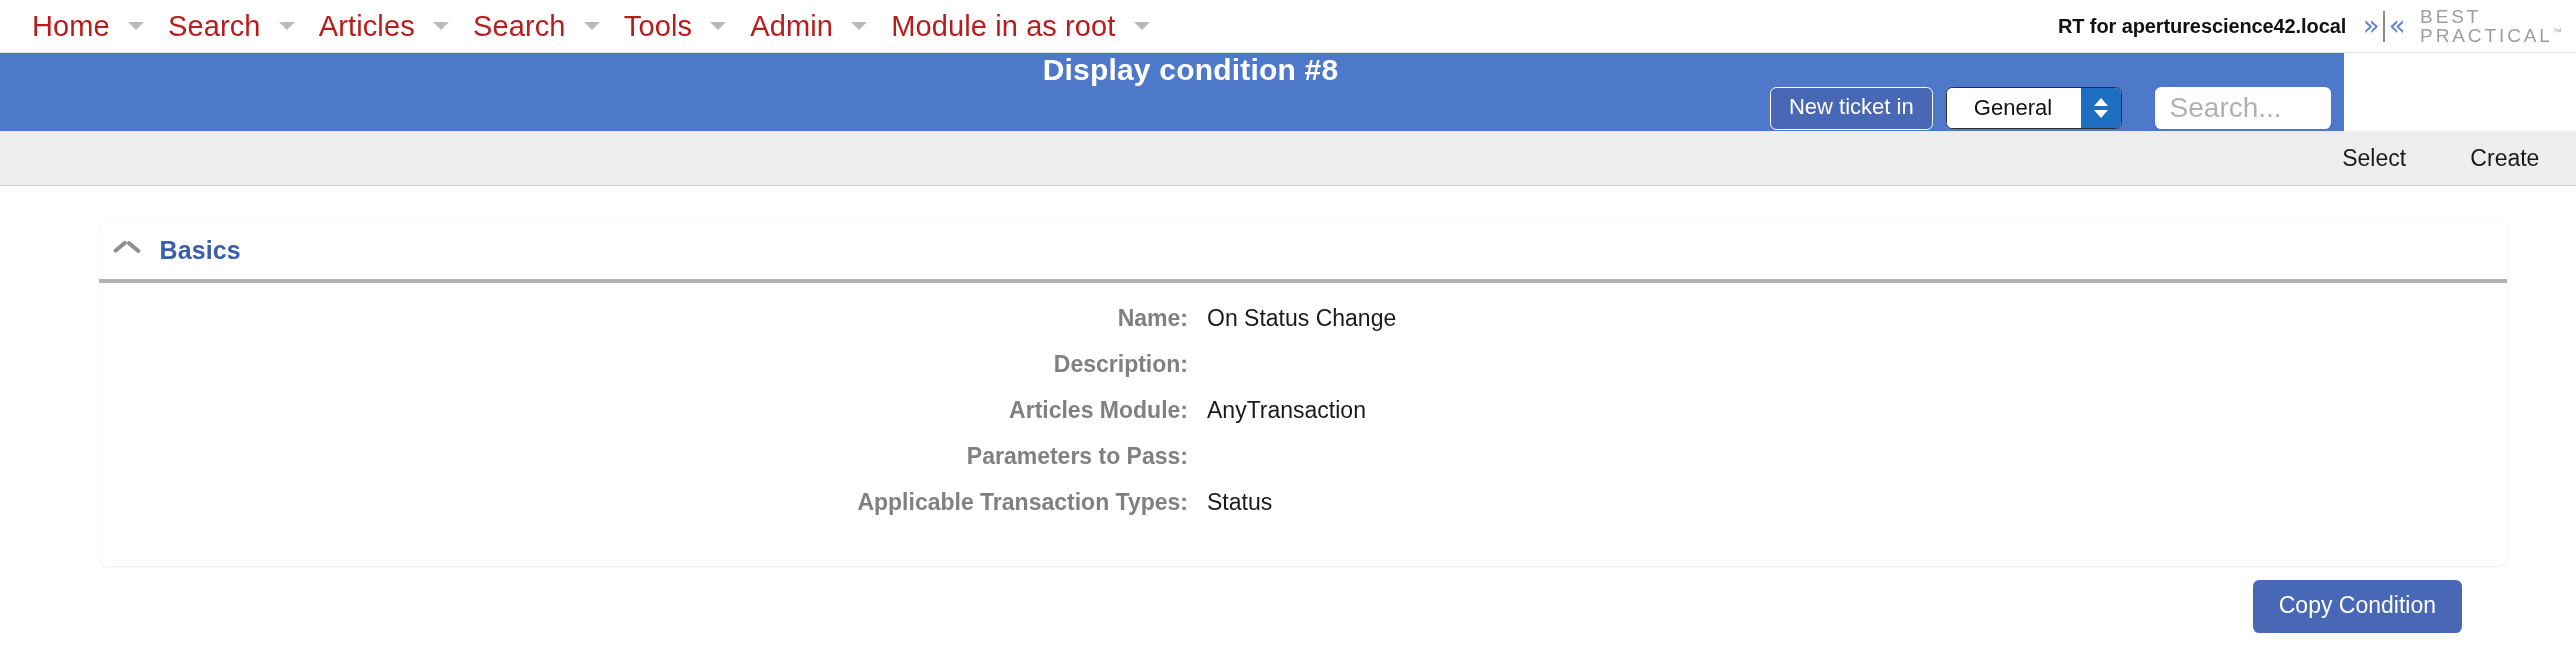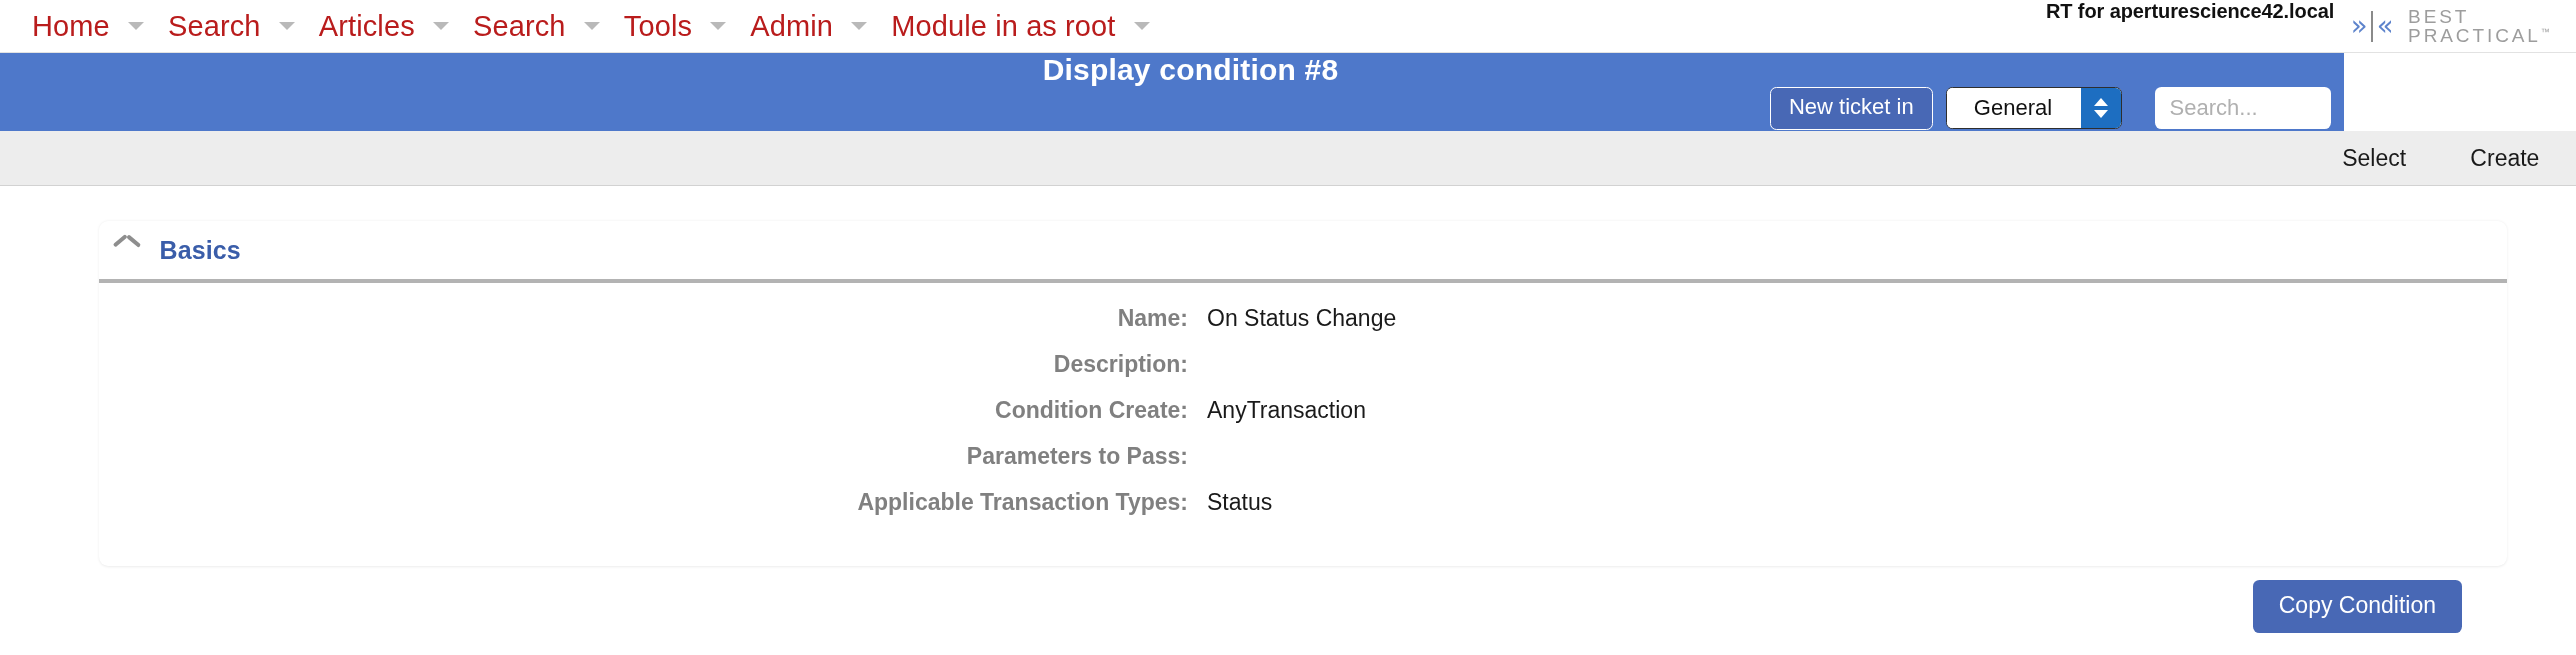--- a/index.html
+++ b/index.html
@@ -35,22 +35,22 @@
     letter-spacing: 0.1px;
   }
   .nav-caret {
     margin-left: 18.3px;
     width: 0; height: 0;
     border-left: 8.2px solid transparent;
     border-right: 8.2px solid transparent;
     border-top: 8.2px solid #b9b9b9;
   }
   .nav-right {
-    margin-left: auto; display: flex; 
-    padding-right: 26px; height: 100%;
+    margin-left: auto; display: flex; align-items: center;
+    padding-right: 14px; height: 100%;
   }
   .rt-title {
     font-size: 20px; font-weight: bold; color: #111;
     letter-spacing: -0.1px;
     white-space: nowrap;
   }
   .chev-group {
     display: flex; align-items: center; margin-left: 16.5px;
   }
   .chev {
@@ -128,21 +128,21 @@
     border-left: 7.3px solid transparent;
     border-right: 7.3px solid transparent;
   }
   .stepper-up { border-bottom: 8.2px solid #ffffff; margin-bottom: 3.7px; }
   .stepper-down { border-top: 8.2px solid #ffffff; }
   .search-box {
     margin-left: 33px;
     width: 176px; height: 42px;
     background: #ffffff;
     border: none; border-radius: 6.4px;
-    font-size: 22px;
+    font-size: 28px;
     color: #333;
     padding: 0 14.6px;
     font-family: "Liberation Sans", sans-serif;
     outline: none;
   }
   .search-box::placeholder { color: #b0b0b0; }
 
   
   .subbar {
     position: absolute; left: 0; top: 131px; width: 2576px; height: 55px;
@@ -164,21 +164,21 @@
     background: #ffffff;
   }
   .card {
     position: absolute; left: 99px; top: 35px; width: 2408px;
     background: #ffffff;
     border-radius: 9.2px;
     box-shadow: 0 0.9px 2.7px rgba(0,0,0,0.08);
     padding-bottom: 22px;
   }
   .card-head {
-    display: flex; align-items: flex-start;
+    display: flex; align-items: center;
     padding: 14.6px 0 11px 14.6px;
   }
   .collapse-chevron {
     width: 26px; height: 16.5px;
     position: relative;
     margin-right: 20px;
     cursor: pointer;
   }
   .collapse-chevron::before,
   .collapse-chevron::after {
@@ -328,21 +328,21 @@
         <div class="field-row">
           <span class="field-label">Name:</span>
           <span class="field-value">On Status Change</span>
         </div>
 
         <div class="field-row">
           <span class="field-label">Description:</span>
         </div>
 
         <div class="field-row">
-          <span class="field-label">Condition Create:</span>
+          <span class="field-label">Articles Module:</span>
           <span class="field-value">AnyTransaction</span>
         </div>
 
         <div class="field-row">
           <span class="field-label">Parameters to Pass:</span>
           <span class="field-value"></span>
         </div>
 
         <div class="field-row">
           <span class="field-label">Applicable Transaction Types:</span>

